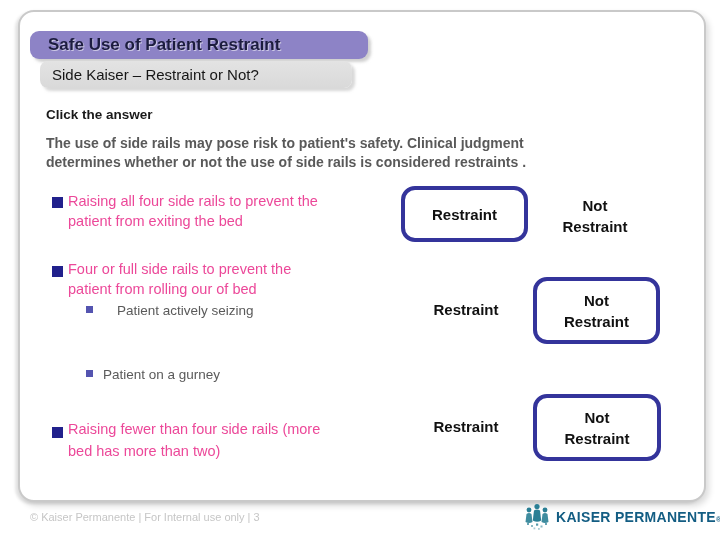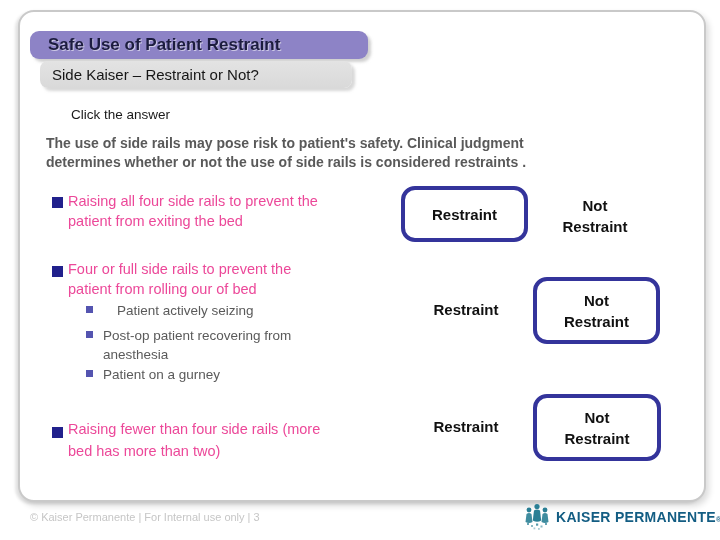--- a/index.html
+++ b/index.html
@@ -33,21 +33,21 @@
     font-size:17px;font-weight:bold;color:var(--title-text);
     line-height:28px;padding-left:18px;
     text-shadow:1px 1px 0 rgba(255,255,255,0.55);}
 
   .subtitle-box{position:absolute;left:40px;top:61px;width:312px;height:27px;
     background:linear-gradient(#e3e3e3,var(--subtitle-bg));border-radius:8px;
     box-shadow:3px 3px 3px rgba(190,190,190,0.6);
     font-size:15px;color:#161616;line-height:27px;padding-left:12px;}
 
   .instruction{position:absolute;left:46px;top:107px;
-    font-size:13.5px;font-weight:normal;color:var(--instruction);margin-left:25px;}
+    font-size:13.5px;font-weight:bold;color:var(--instruction);}
 
   .intro{position:absolute;left:46px;top:134px;width:625px;
     font-size:14px;font-weight:bold;color:var(--body-gray);
     line-height:19px;white-space:pre-line;}
 
   .bullet-sq{position:absolute;width:11px;height:11px;background:var(--bullet-navy);}
   .q-text{position:absolute;width:350px;font-size:14.5px;color:#ec4899;
     line-height:20px;white-space:pre-line;}
   .q3-text{line-height:22px;}
 
@@ -93,25 +93,20 @@
 Restraint</div>
 
   <span class="bullet-sq" style="left:52px;top:266px;"></span>
   <div class="q-text" style="left:68px;top:259px;">Four or full side rails to prevent the
 patient from rolling our of bed</div>
 
   <div class="sub-item" style="left:86px;top:301px;gap:24px;">
     <span class="sub-sq"></span>
     <span class="sub-txt">Patient actively seizing</span>
   </div>
-  <div class="sub-item" style="left:86px;top:326px;">
-    <span class="sub-sq"></span>
-    <span class="sub-txt">Post-op patient recovering from
-anesthesia</span>
-  </div>
   <div class="sub-item" style="left:86px;top:365px;">
     <span class="sub-sq"></span>
     <span class="sub-txt">Patient on a gurney</span>
   </div>
 
   <div class="answer-plain" style="left:420px;top:299px;width:92px;">Restraint</div>
   <div class="answer-box" style="left:533px;top:277px;width:127px;height:67px;">Not
 Restraint</div>
 
   <span class="bullet-sq" style="left:52px;top:427px;"></span>

